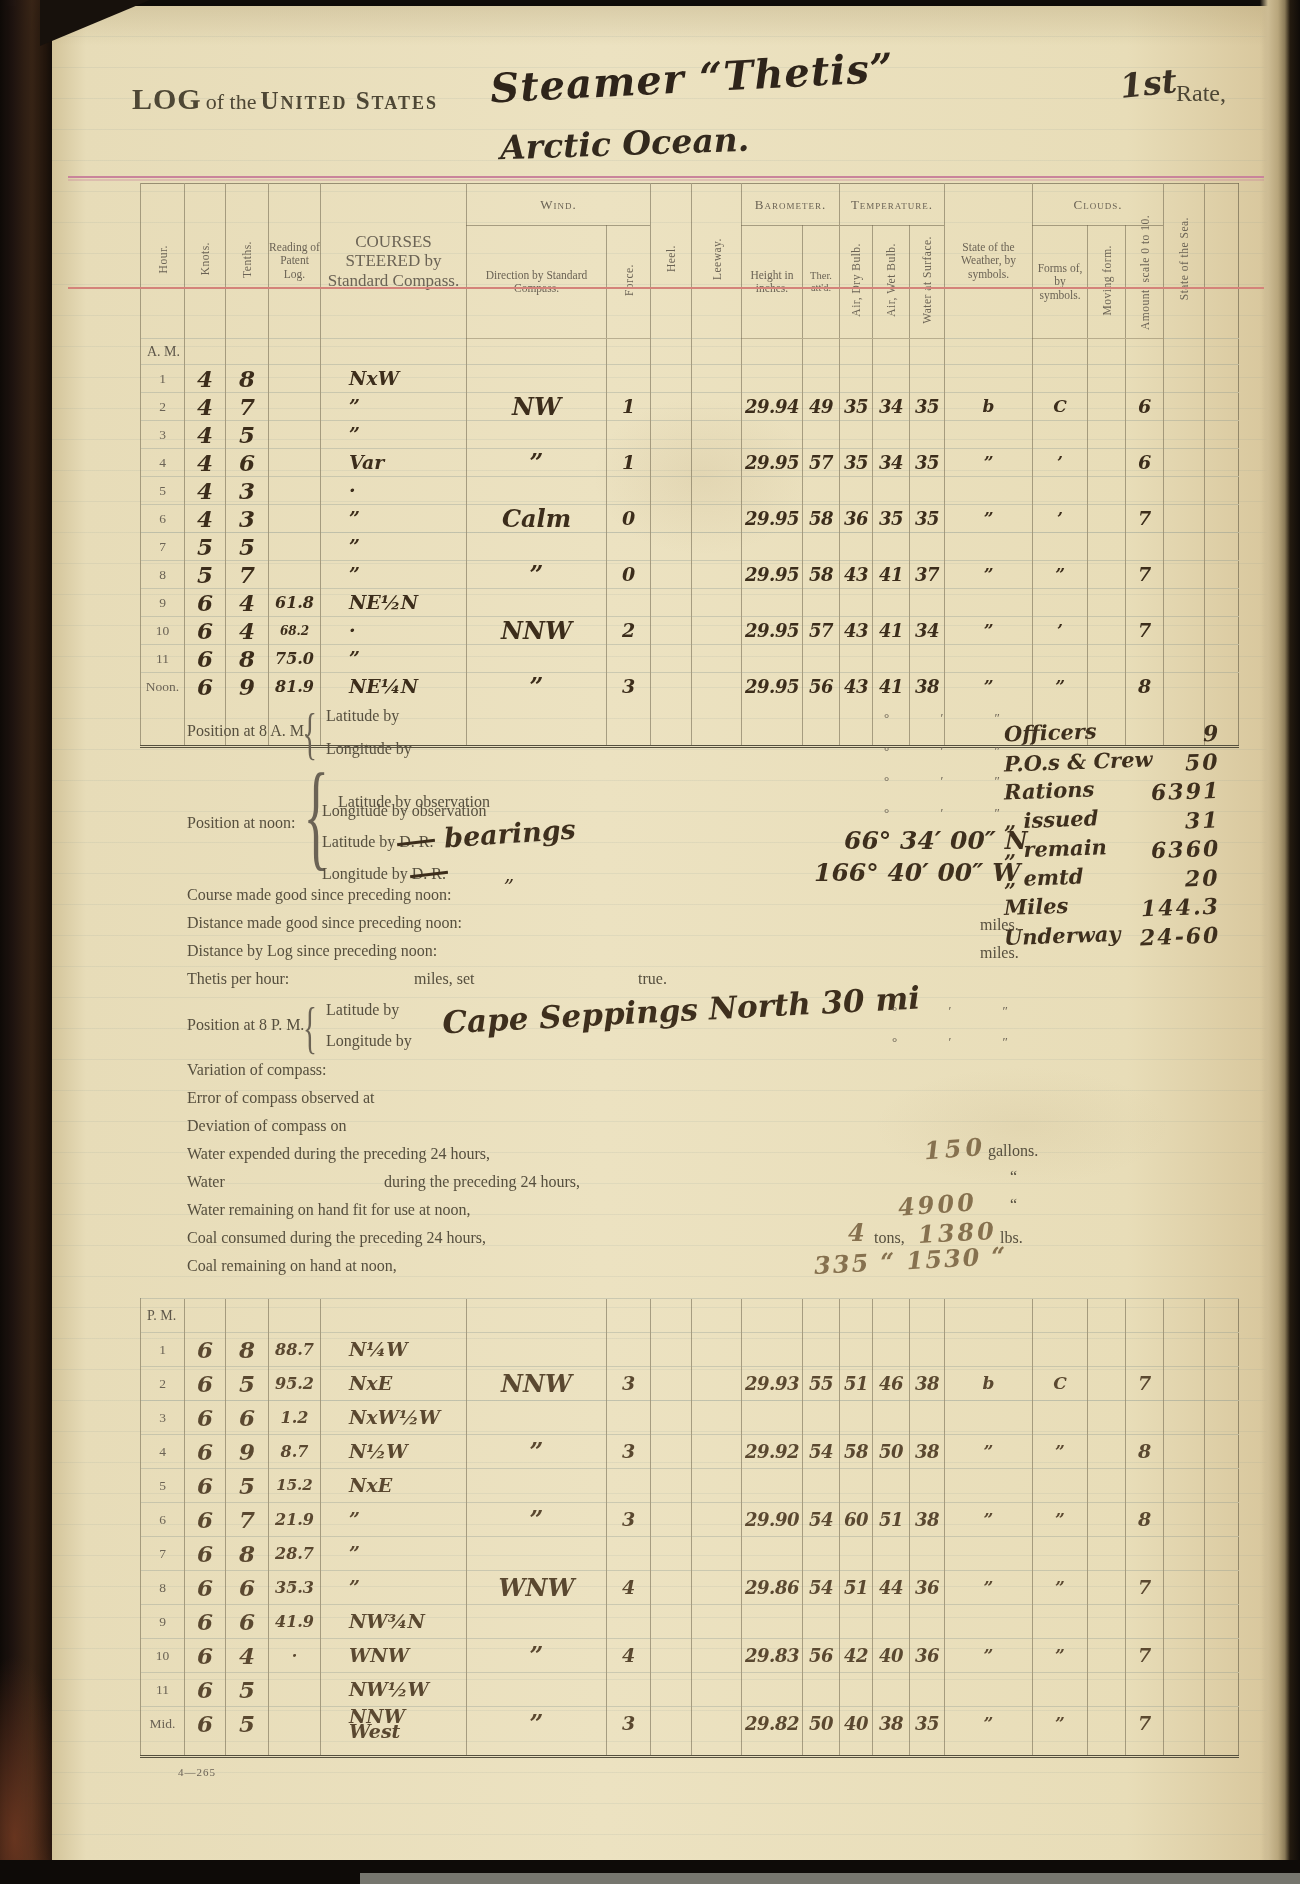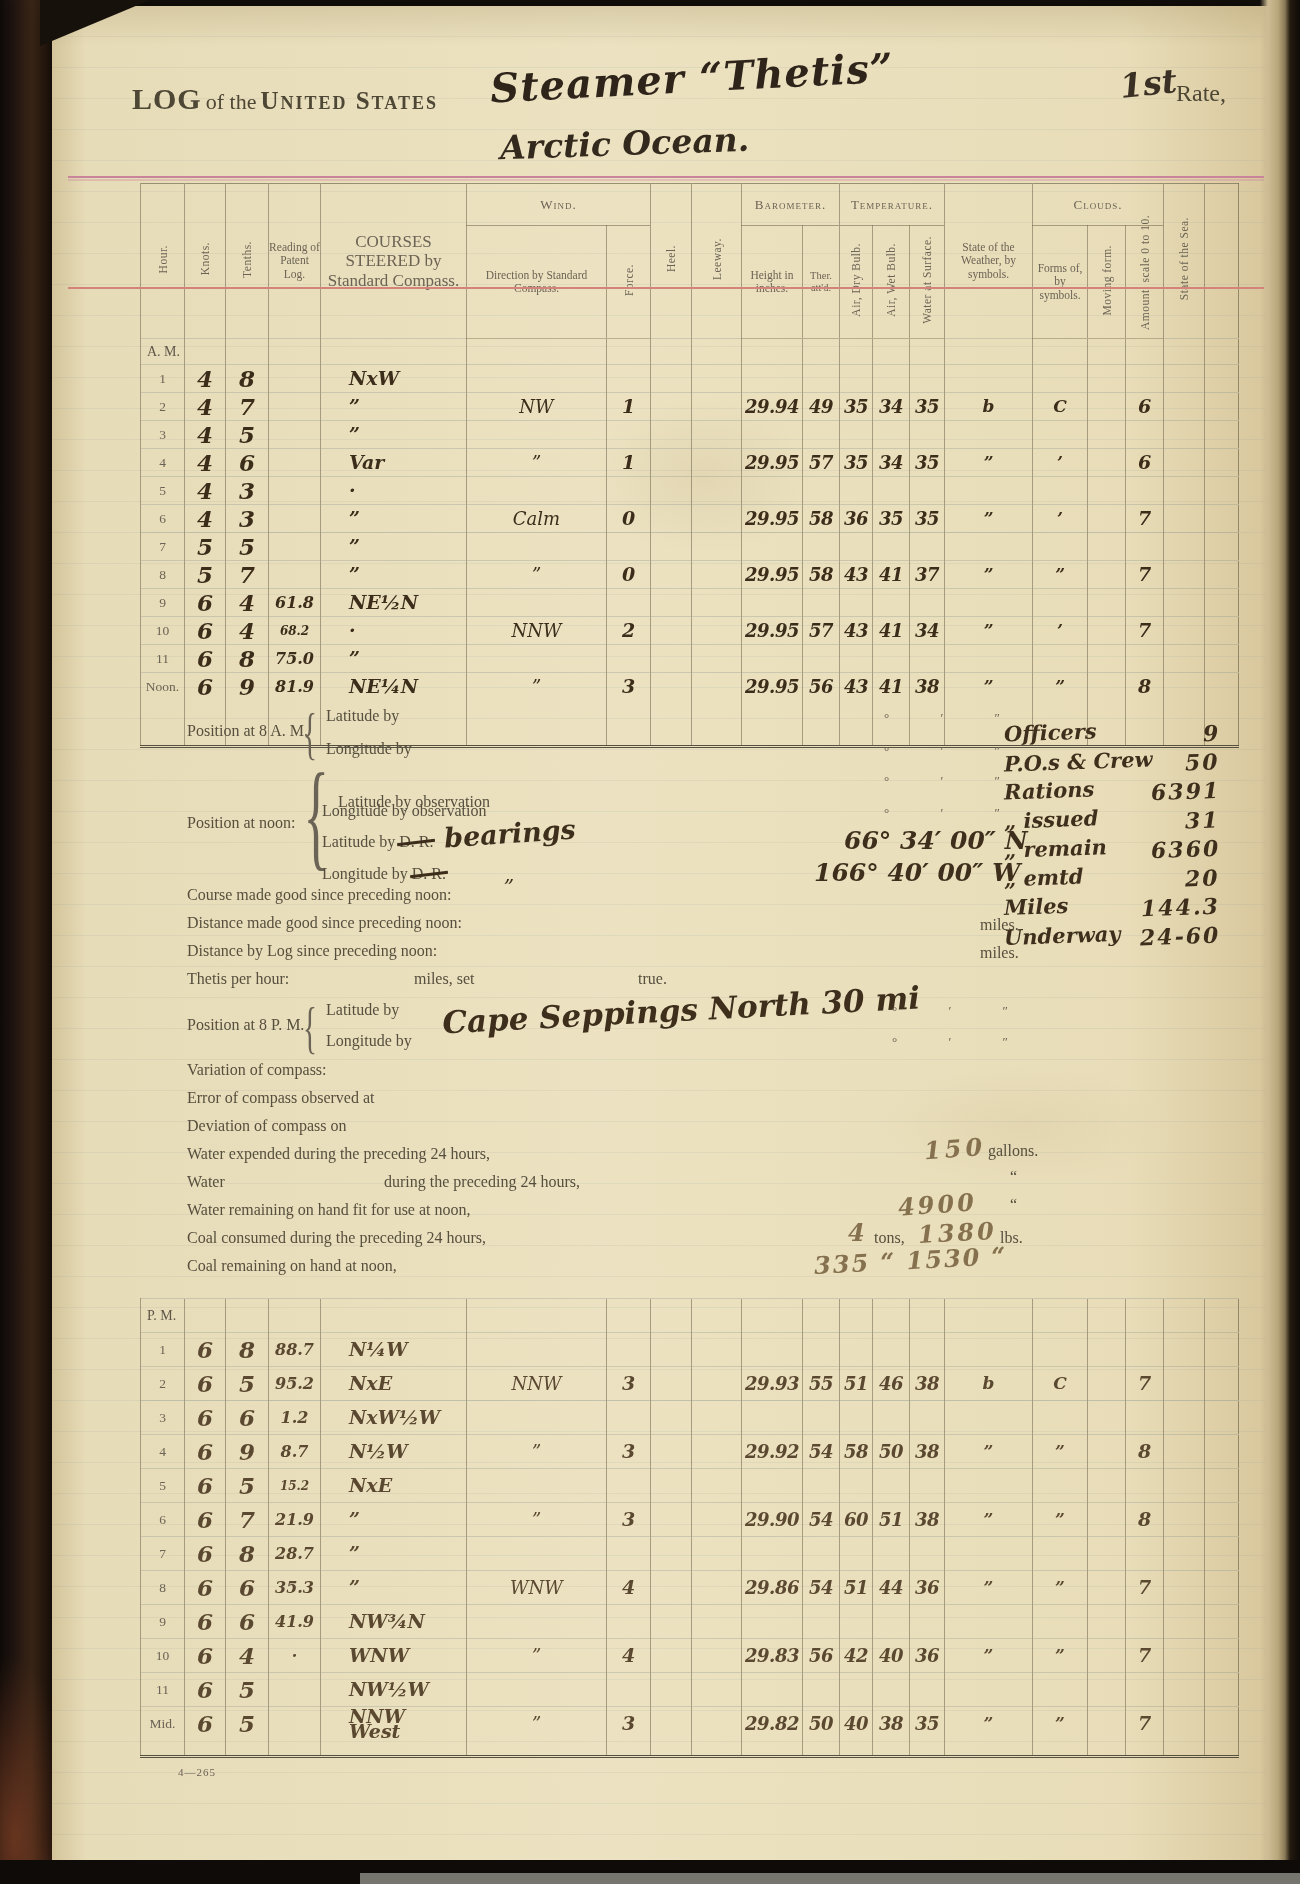--- a/index.html
+++ b/index.html
@@ -71,21 +71,21 @@
   tfoot tr.spacer-pm{height:16px;}
   
   td.t-print{font-family:"Liberation Serif",serif;font-size:13.5px;color:#6b6355;text-align:center;}
   td.t-hw{font-family:"DejaVu Serif",serif;font-style:italic;text-align:center;line-height:1;}
   #am-table td.t-hw{color:#3c2d1b;}
   #pm-table td.t-hw{color:#5a4830;}
   td.big{font-size:23px;font-weight:700;}
   td.mid{font-size:19px;font-weight:700;}
   td.num{font-size:18px;font-weight:700;letter-spacing:-.5px;}
   td.course{font-size:19px;font-weight:700;text-align:left;padding-left:28px;white-space:pre-line;line-height:.8;}
-  td.wdir{font-size:18px;font-weight:400;margin-left:28px;}
+  td.wdir{font-size:24px;font-weight:700;margin-left:28px;}
   td.wx{font-size:17px;font-weight:700;}
   
   .brace{position:absolute;font-family:"Liberation Serif",serif;color:#6b6355;font-weight:100;}
   .brace2{font-size:58px;transform:scaleX(.5);}
   .brace4{font-size:118px;transform:scaleX(.45);}
   .degmarks{position:absolute;font-family:"Liberation Serif",serif;font-size:13px;color:#6b6355;
     word-spacing:44px;letter-spacing:2px;}
   .struck{position:relative;}
   .struck::after{content:"";position:absolute;left:-2px;right:-2px;top:45%;height:2.5px;
     background:#3c2d1b;transform:rotate(-7deg);}
@@ -739,21 +739,21 @@
             <td></td>
             <td class="t-hw mid">8</td>
             <td></td>
             <td></td>
           </tr>
 
           <tr>
             <td class="t-print">5</td>
             <td class="t-hw big">6</td>
             <td class="t-hw big">5</td>
-            <td class="t-hw mid" style="font-size:12px">15.2</td>
+            <td class="t-hw mid" style="font-size:15px">15.2</td>
             <td class="t-hw course">NxE</td>
             <td class="t-hw wdir"></td>
             <td class="t-hw mid"></td>
             <td></td>
             <td></td>
             <td class="t-hw num"></td>
             <td class="t-hw num"></td>
             <td class="t-hw num"></td>
             <td class="t-hw num"></td>
             <td class="t-hw num"></td>

